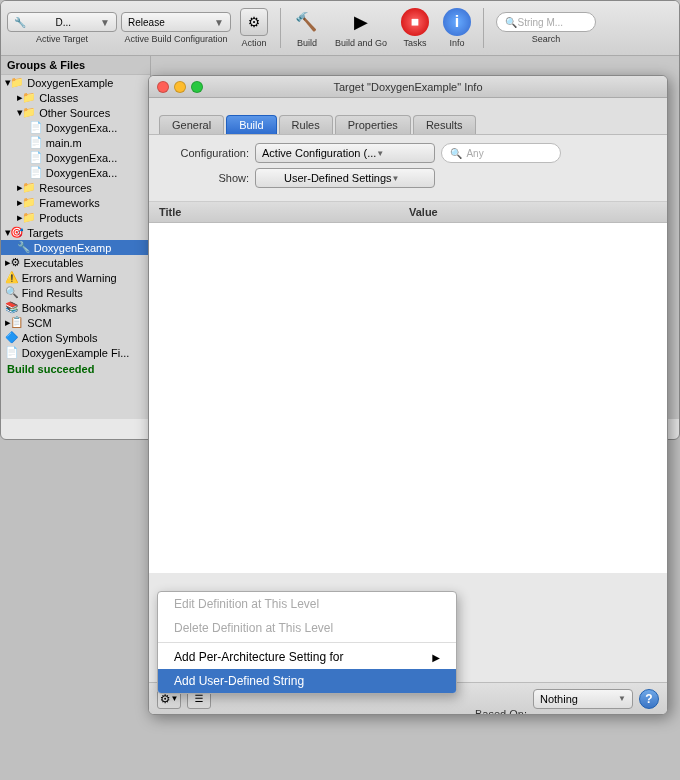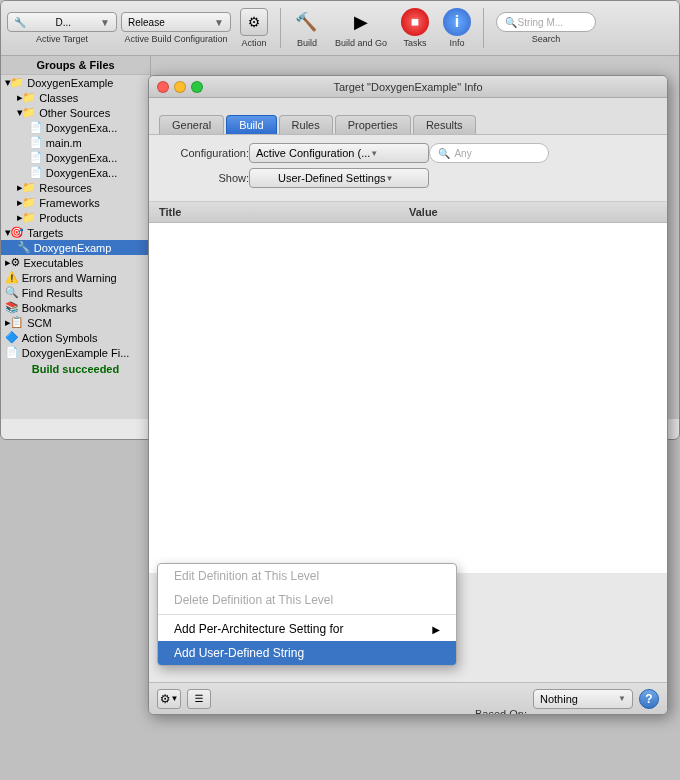--- a/index.html
+++ b/index.html
@@ -143,21 +143,20 @@
     .main-content {
       display: flex;
       height: calc(440px - 22px - 55px);
     }
     .sidebar {
       width: 150px;
       background: #d6d6d6;
       border-right: 1px solid #aaa;
       overflow-y: auto;
       font-size: 11px;
-      text-align: center;
     }
     .sidebar-header {
       padding: 3px 6px;
       font-weight: bold;
       background: #c8c8c8;
       border-bottom: 1px solid #bbb;
       font-size: 11px;
     }
     .tree-item {
       display: flex;
@@ -244,20 +243,21 @@
     
     .config-area {
       padding: 8px 10px;
       background: #e8e8e8;
       border-bottom: 1px solid #ccc;
     }
     .config-row {
       display: flex;
       align-items: center;
       margin-bottom: 5px;
+      gap: 6px;
     }
     .config-label {
       width: 90px;
       text-align: right;
       font-size: 11px;
       color: #333;
     }
     .config-select {
       flex: 1;
       height: 20px;
@@ -366,21 +366,21 @@
       justify-content: center;
       color: white;
       font-size: 12px;
       font-weight: bold;
       cursor: pointer;
     }
 
     
     .context-menu {
       position: absolute;
-      bottom: 48px;
+      bottom: 20px;
       left: 8px;
       width: 300px;
       background: white;
       border: 1px solid #aaa;
       border-radius: 4px;
       box-shadow: 2px 4px 12px rgba(0,0,0,0.3);
       z-index: 30;
       overflow: hidden;
     }
     .menu-item {

